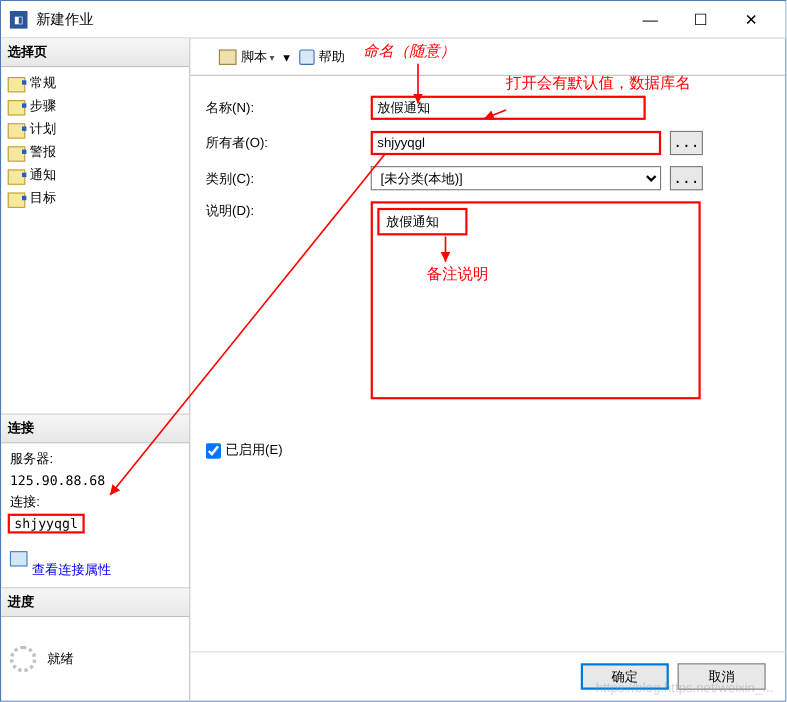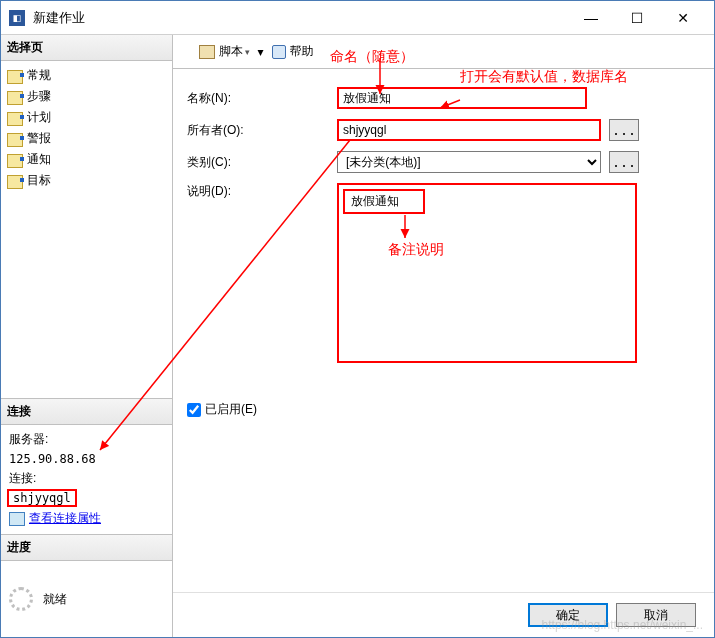--- a/index.html
+++ b/index.html
@@ -104,21 +104,21 @@
       align-items: center;
       padding: 3px 6px;
     }
     .link-icon {
       width: 16px;
       height: 14px;
       background: #d0e8f5;
       border: 1px solid #4080c0;
       margin-right: 4px;
     }
-    .link-text { color: #0000ee; text-decoration: underline; cursor: pointer; }
+    .link-text { color: #0000ee; cursor: pointer; margin-top: 22px; }
     .progress-body {
       padding: 8px;
       display: flex;
       align-items: center;
       height: 76px;
     }
     .spinner {
       width: 24px;
       height: 24px;
       border: 3px dotted #c0c0c0;
@@ -242,21 +242,21 @@
     .dlg-btn.primary { border: 2px solid #0078d7; margin-left: 28px; }
     
     .anno {
       position: absolute;
       color: #ff0000;
       font-size: 14px;
       font-family: "SimSun", serif;
       pointer-events: none;
       z-index: 100;
     }
-    .anno-naming { left: 330px; top: 48px; }
+    .anno-naming { left: 330px; top: 38px; font-style: italic; }
     .anno-default { left: 460px; top: 66px; line-height: 1.5; }
     .anno-remark { left: 388px; top: 241px; }
     svg.overlay {
       position: absolute;
       left: 0;
       top: 0;
       width: 715px;
       height: 638px;
       pointer-events: none;
       z-index: 90;

